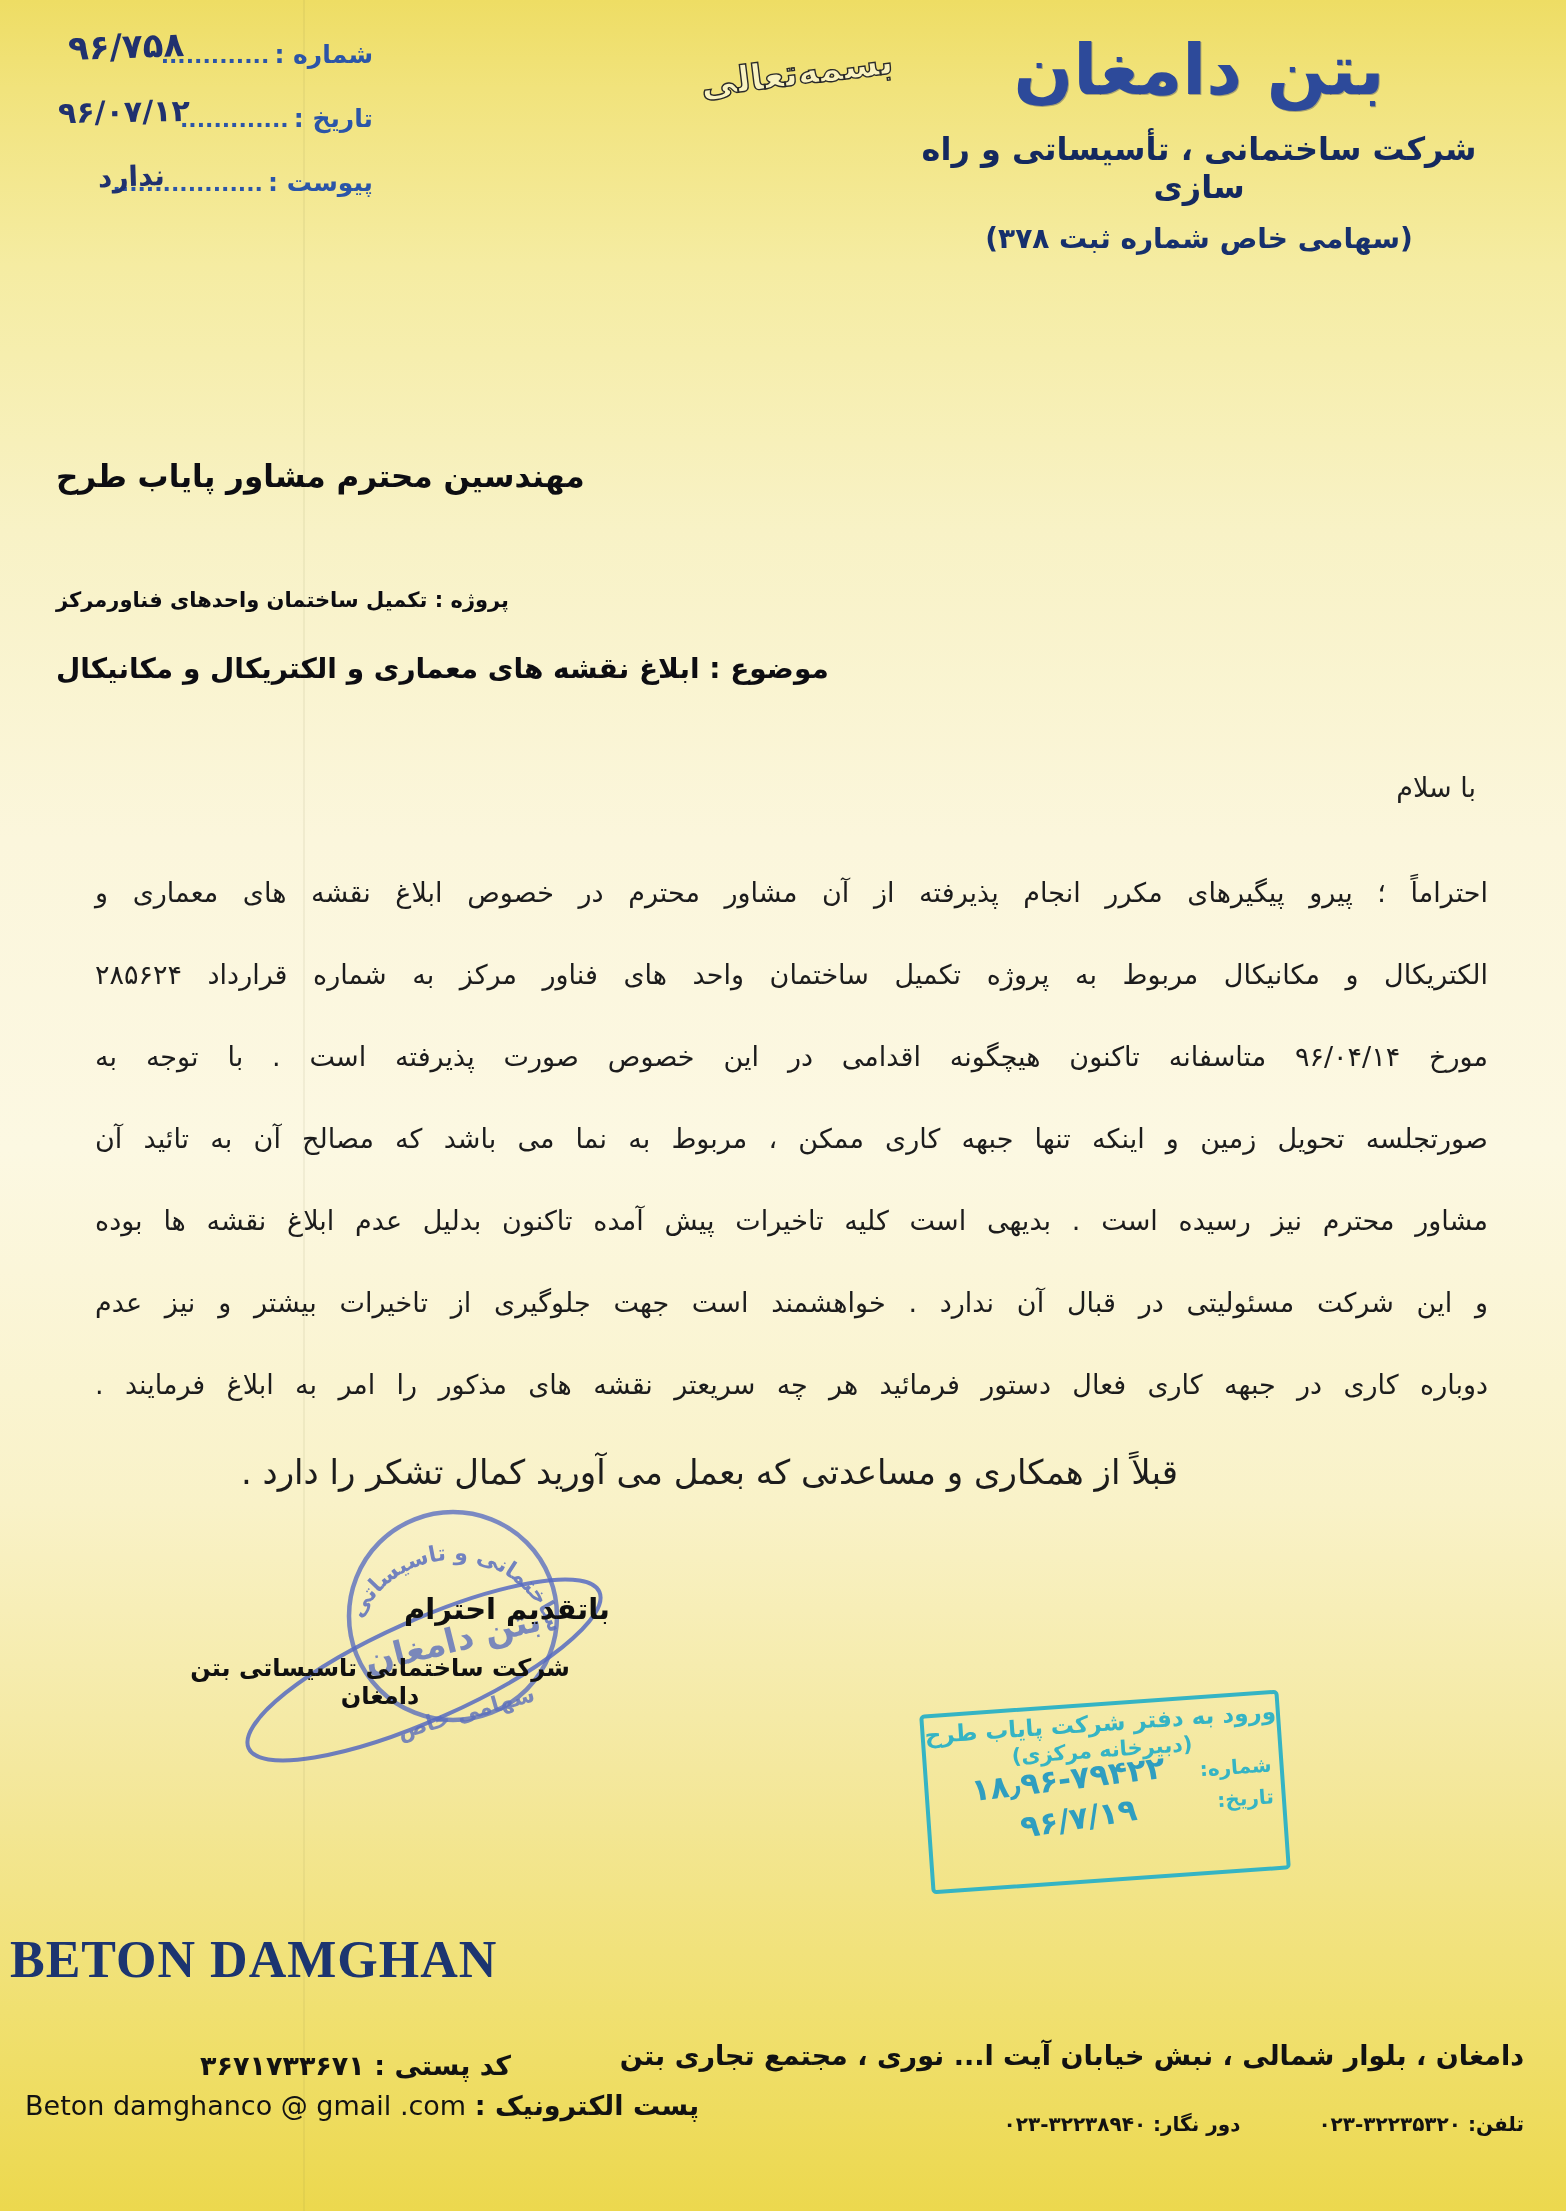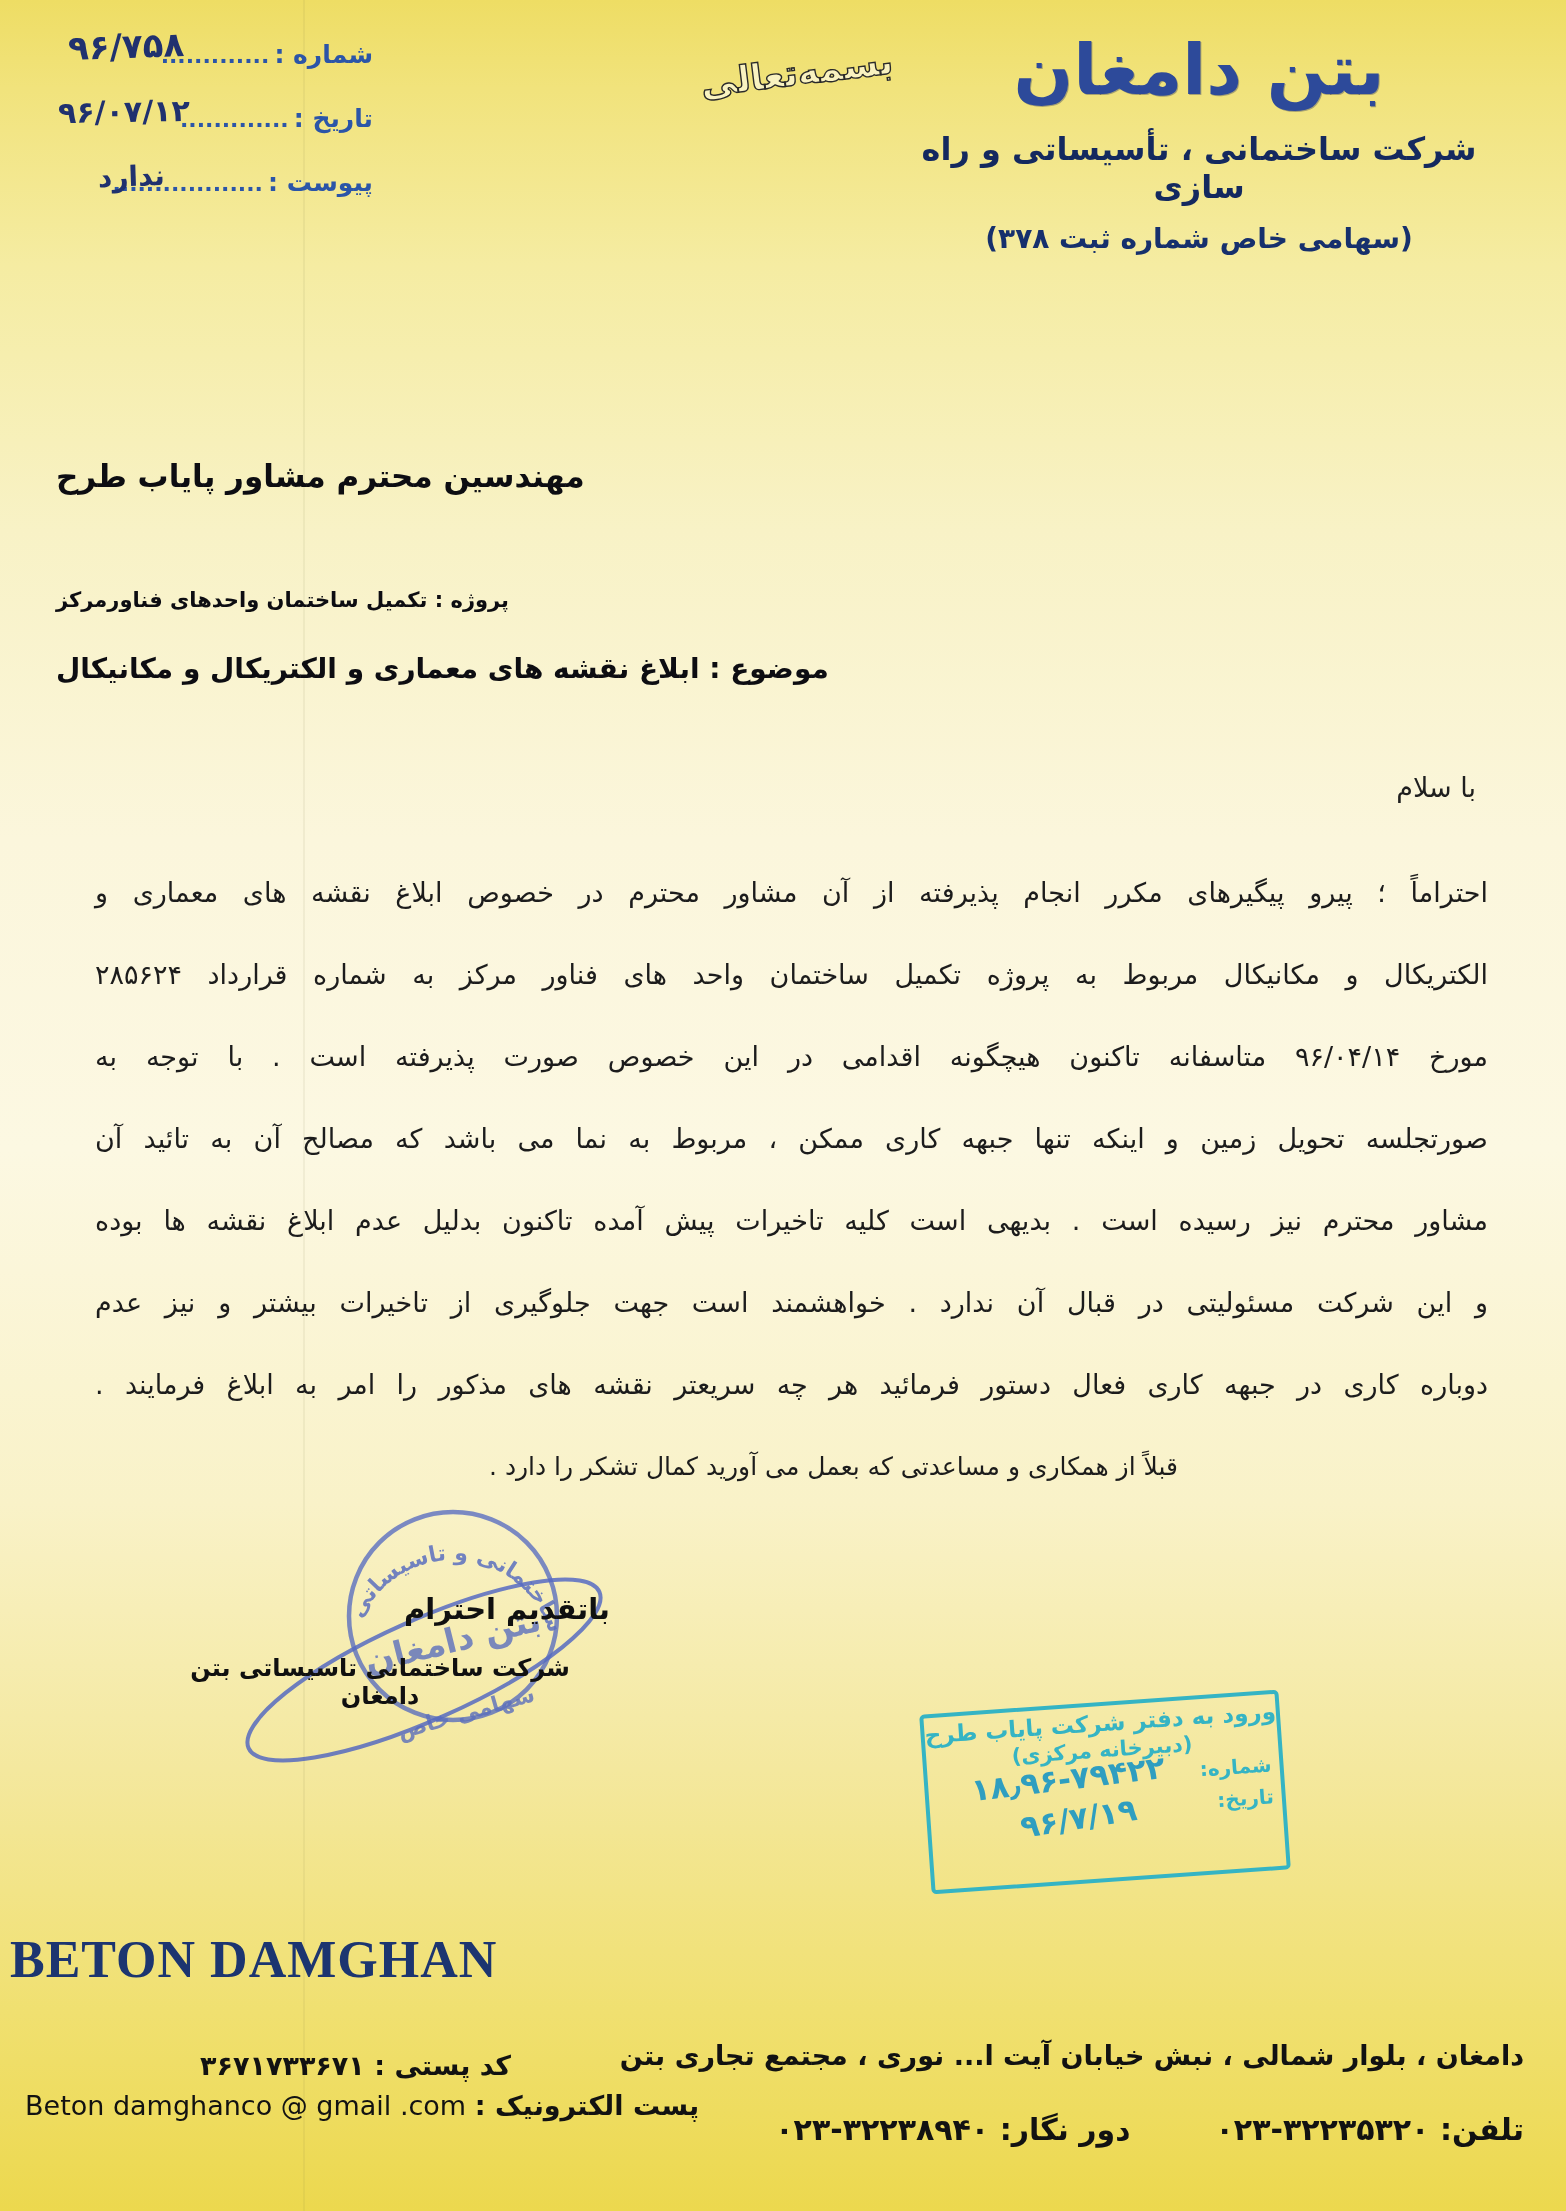--- a/index.html
+++ b/index.html
@@ -37,21 +37,21 @@
   .recipient{font-size:31px;font-weight:bold;}
   .proj{font-size:21px;font-weight:bold;margin-top:94px;}
   .subj{font-size:28px;font-weight:bold;margin-top:40px;}
   .salam{position:absolute;right:90px;top:772px;font-size:27px;color:#1f1f1f;direction:rtl;}
   
   .body-block{position:absolute;left:95px;right:78px;top:852px;direction:rtl;color:#1c1c1c;}
   .body-line{
     font-size:27px;line-height:82px;height:82px;white-space:nowrap;
     text-align:justify;text-align-last:justify;word-spacing:2px;
   }
-  .closing{position:absolute;right:388px;top:1452px;font-size:25px;color:#1c1c1c;direction:rtl;}
+  .closing{position:absolute;right:388px;top:1452px;font-size:34px;color:#1c1c1c;direction:rtl;}
   
   .signoff{position:absolute;left:150px;top:1592px;width:460px;text-align:center;direction:rtl;color:#101010;z-index:3;}
   .signoff .l1{font-size:29px;font-weight:bold;text-align:right;}
   .signoff .l2{font-size:24px;font-weight:bold;margin-top:28px;}
   .seal{position:absolute;left:218px;top:1472px;z-index:2;opacity:.85;}
   
   .entry-stamp{
     position:absolute;left:925px;top:1702px;width:352px;height:168px;
     border:4px solid #35b4c4;border-radius:5px;transform:rotate(-4deg);
     color:#35b4c4;direction:rtl;text-align:center;padding-top:4px;z-index:2;
@@ -66,21 +66,21 @@
   
   .latin-name{
     position:absolute;left:10px;top:1930px;
     font-family:"Liberation Serif","DejaVu Serif",serif;
     font-size:52px;font-weight:bold;color:#1c3570;letter-spacing:1px;
   }
   .postal{position:absolute;left:200px;top:2022px;font-size:27px;font-weight:bold;color:#121212;direction:rtl;white-space:nowrap;margin-top:28px;}
   .address{position:absolute;right:42px;top:2040px;font-size:27px;font-weight:bold;color:#121212;direction:rtl;white-space:nowrap;}
   .email{position:absolute;left:25px;top:2090px;font-size:27px;color:#121212;direction:rtl;white-space:nowrap;}
   .email .lbl{font-weight:bold;}
-  .phones{position:absolute;right:42px;top:2112px;font-size:30px;font-weight:bold;color:#121212;direction:rtl;white-space:nowrap;}
+  .phones{position:absolute;right:42px;top:2112px;font-size:20px;font-weight:bold;color:#121212;direction:rtl;white-space:nowrap;}
   .phones .gap{display:inline-block;width:64px;}
   .num{unicode-bidi:embed;}
 </style>
 </head>
 <body>
 
 <div class="page">
   <div class="fold"></div>
 
   <div class="meta">

